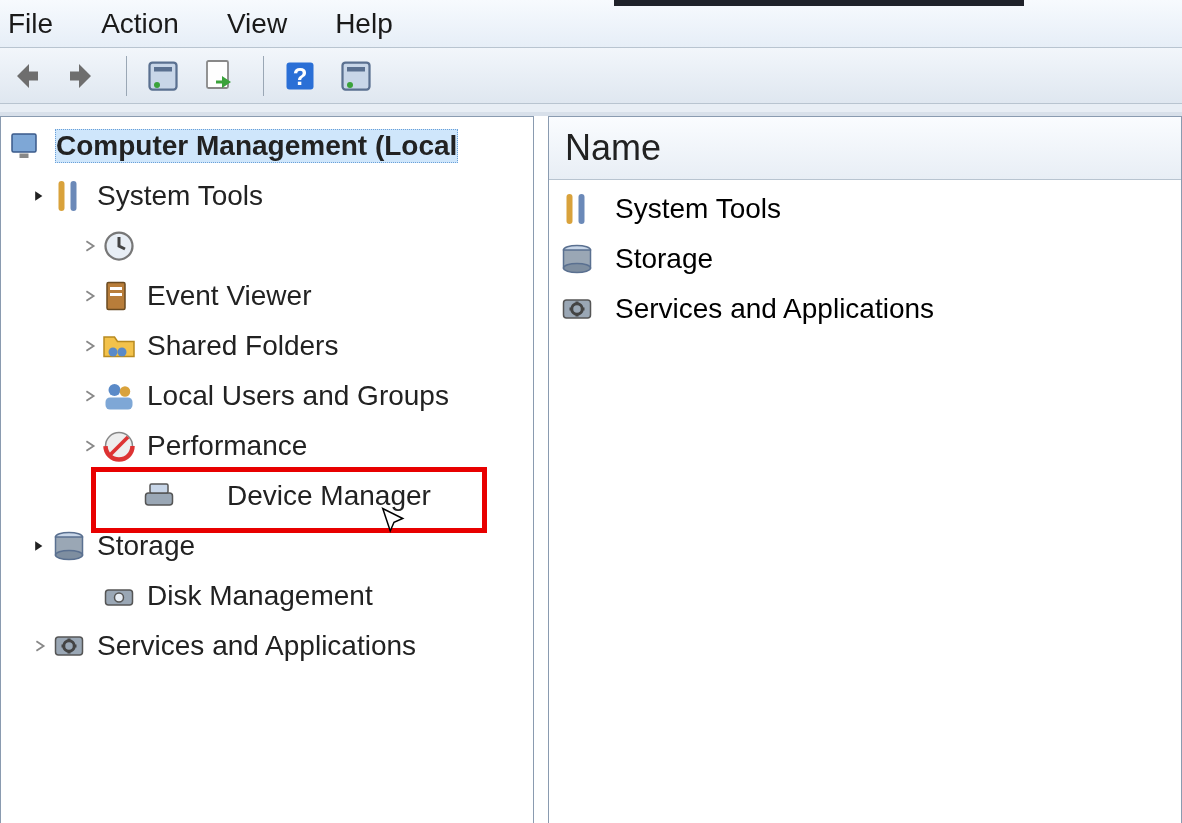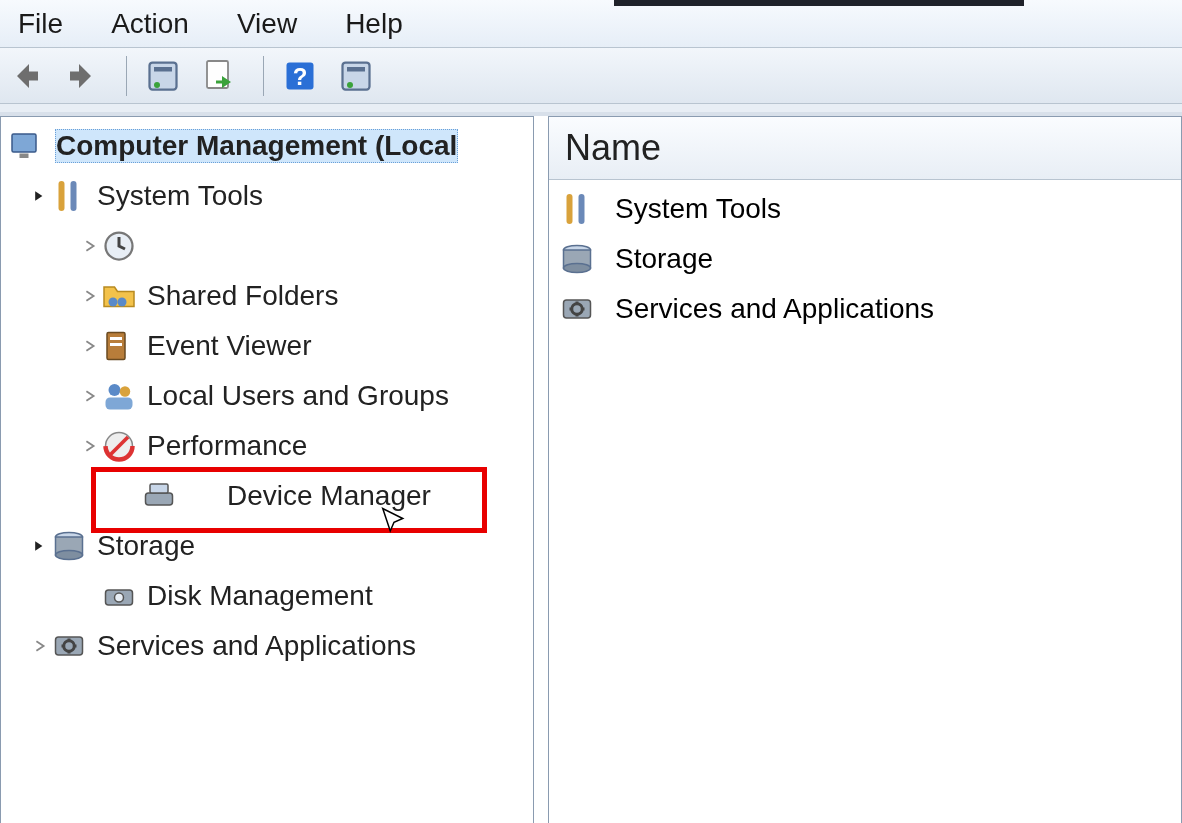--- a/index.html
+++ b/index.html
@@ -3,21 +3,21 @@
 <meta charset="utf-8">
 <style>
 * { margin: 0; padding: 0; box-sizing: border-box; font-family: "Segoe UI", Tahoma, sans-serif; }
 html, body { width: 1182px; height: 823px; overflow: hidden; background: #e8eef5; }
 .menubar {
   display: flex;
   align-items: center;
   height: 48px;
   background: linear-gradient(#f7fafe, #e6eef7);
   border-bottom: 1px solid #b8c4d0;
-  padding-left: 18px;
+  padding-left: 8px;
   gap: 48px;
   font-size: 28px;
   color: #1a1a1a;
 }
 .menu-item { cursor: default; }
 .toolbar {
   display: flex;
   align-items: center;
   height: 56px;
   background: linear-gradient(#f2f6fb, #dfe7f0);
@@ -217,42 +217,42 @@
     </div>
 
     <div class="tree-row indent-2">
       <span class="exp">
         <svg viewBox="0 0 10 10" width="12" height="12">
             <path d="M2 1 L8 5 L2 9" fill="none" stroke="#888" stroke-width="1.5"></path>
           </svg>
       </span>
       <span class="icon">
         <svg viewBox="0 0 24 24">
+            <rect x="4" y="3" width="12" height="18" rx="1" fill="#b87d3a" stroke="#6a4a20"></rect>
+            <rect x="6" y="6" width="8" height="2" fill="#fff"></rect>
+            <rect x="6" y="10" width="8" height="2" fill="#fff"></rect>
+          </svg>
+      </span>
+      <span>Event Viewer</span>
+    </div>
+
+    <div class="tree-row indent-2">
+      <span class="exp">
+        <svg viewBox="0 0 10 10" width="12" height="12">
+            <path d="M2 1 L8 5 L2 9" fill="none" stroke="#888" stroke-width="1.5"></path>
+          </svg>
+      </span>
+      <span class="icon">
+        <svg viewBox="0 0 24 24">
             <path d="M2 6h7l2 3h11v10H2z" fill="#f3c24b" stroke="#b88a20"></path>
             <circle cx="8" cy="16" r="3" fill="#5a8ac8"></circle>
             <circle cx="14" cy="16" r="3" fill="#5a8ac8"></circle>
           </svg>
       </span>
       <span>Shared Folders</span>
-    </div>
-
-    <div class="tree-row indent-2">
-      <span class="exp">
-        <svg viewBox="0 0 10 10" width="12" height="12">
-            <path d="M2 1 L8 5 L2 9" fill="none" stroke="#888" stroke-width="1.5"></path>
-          </svg>
-      </span>
-      <span class="icon">
-        <svg viewBox="0 0 24 24">
-            <rect x="4" y="3" width="12" height="18" rx="1" fill="#b87d3a" stroke="#6a4a20"></rect>
-            <rect x="6" y="6" width="8" height="2" fill="#fff"></rect>
-            <rect x="6" y="10" width="8" height="2" fill="#fff"></rect>
-          </svg>
-      </span>
-      <span>Event Viewer</span>
     </div>
 
     <div class="tree-row indent-2">
       <span class="exp">
         <svg viewBox="0 0 10 10" width="12" height="12">
             <path d="M2 1 L8 5 L2 9" fill="none" stroke="#888" stroke-width="1.5"></path>
           </svg>
       </span>
       <span class="icon">
         <svg viewBox="0 0 24 24">

